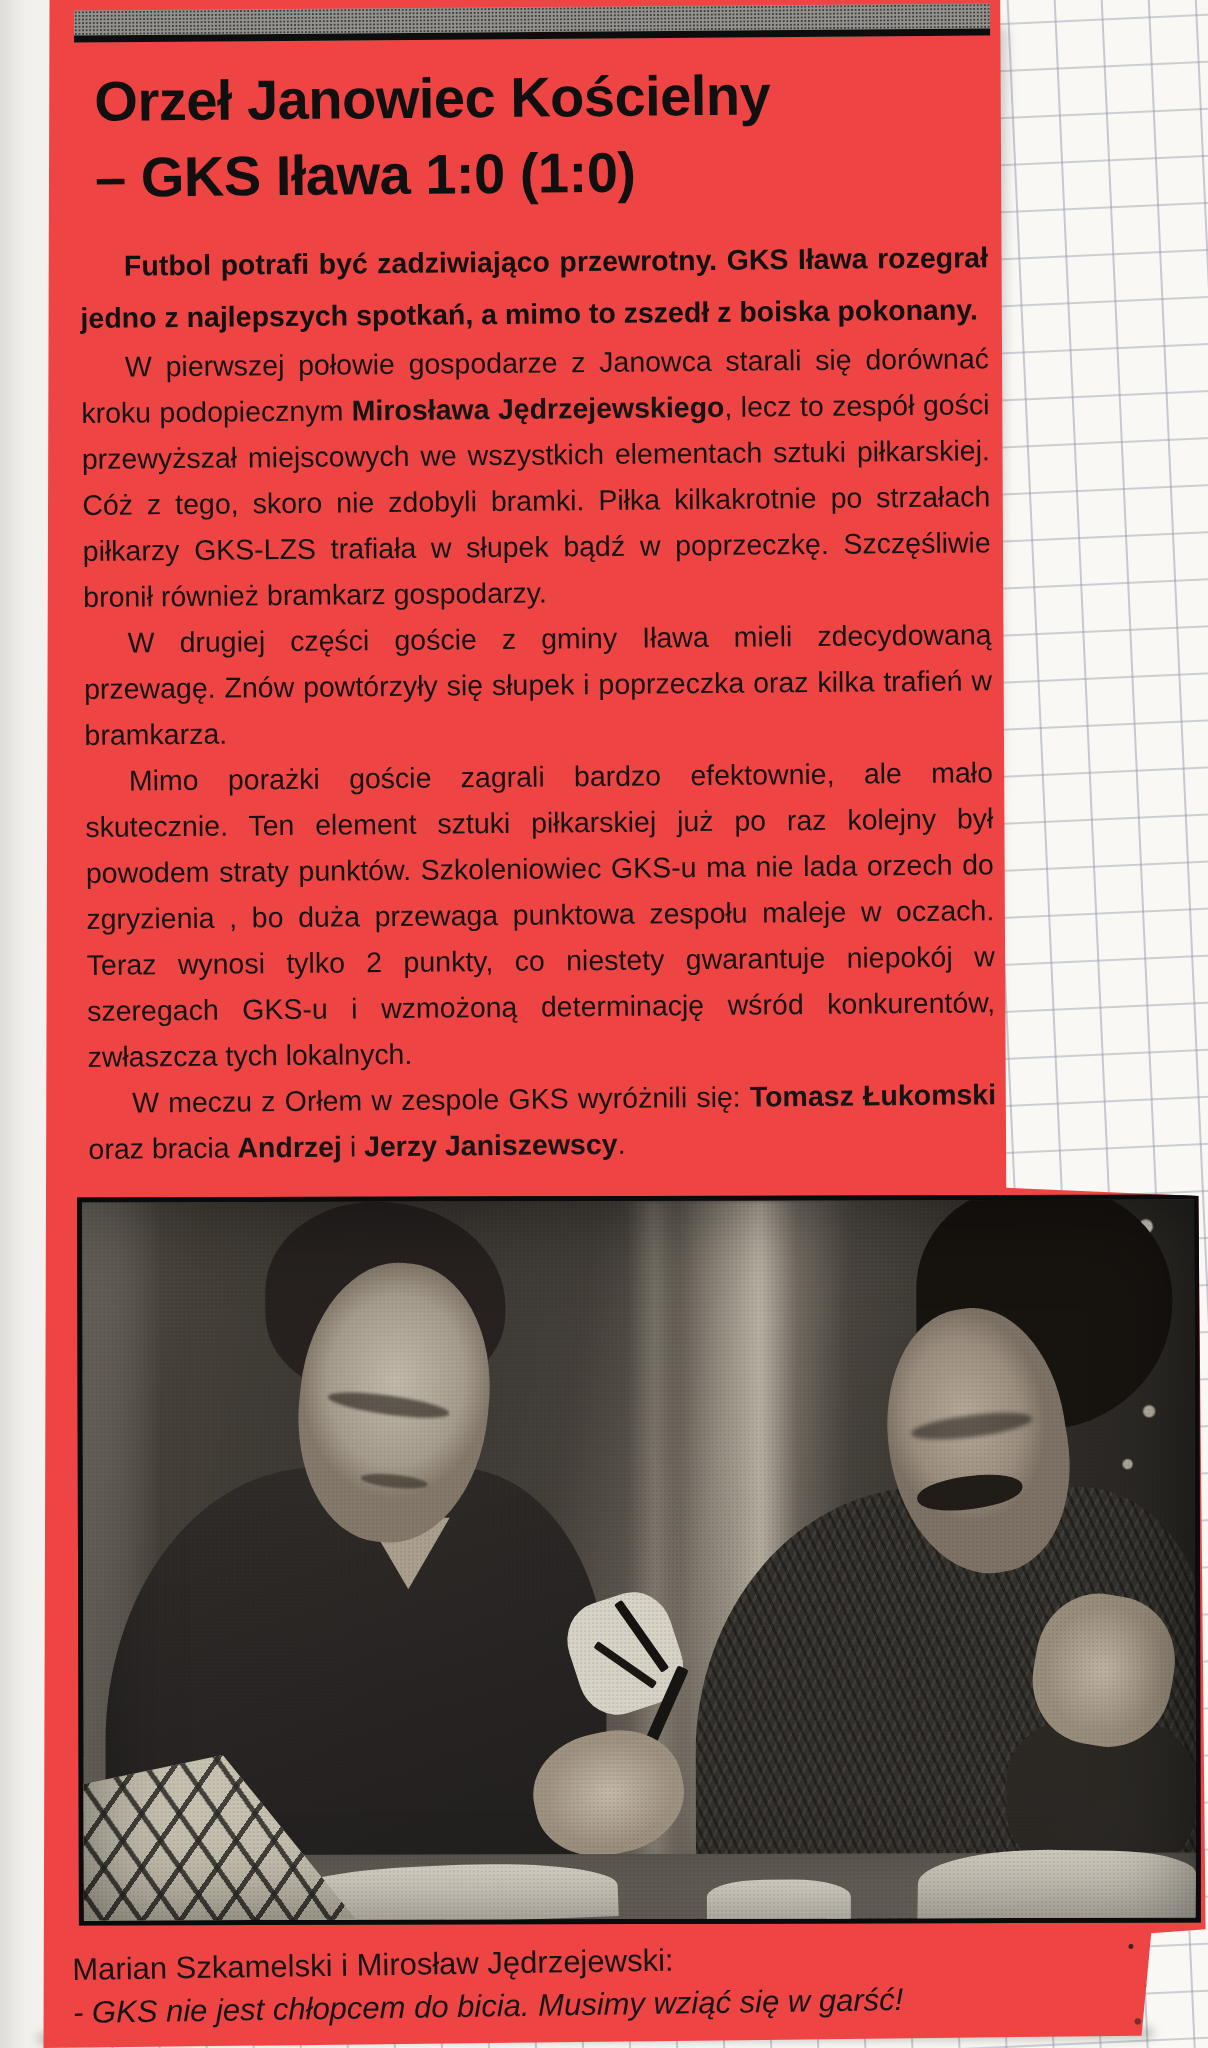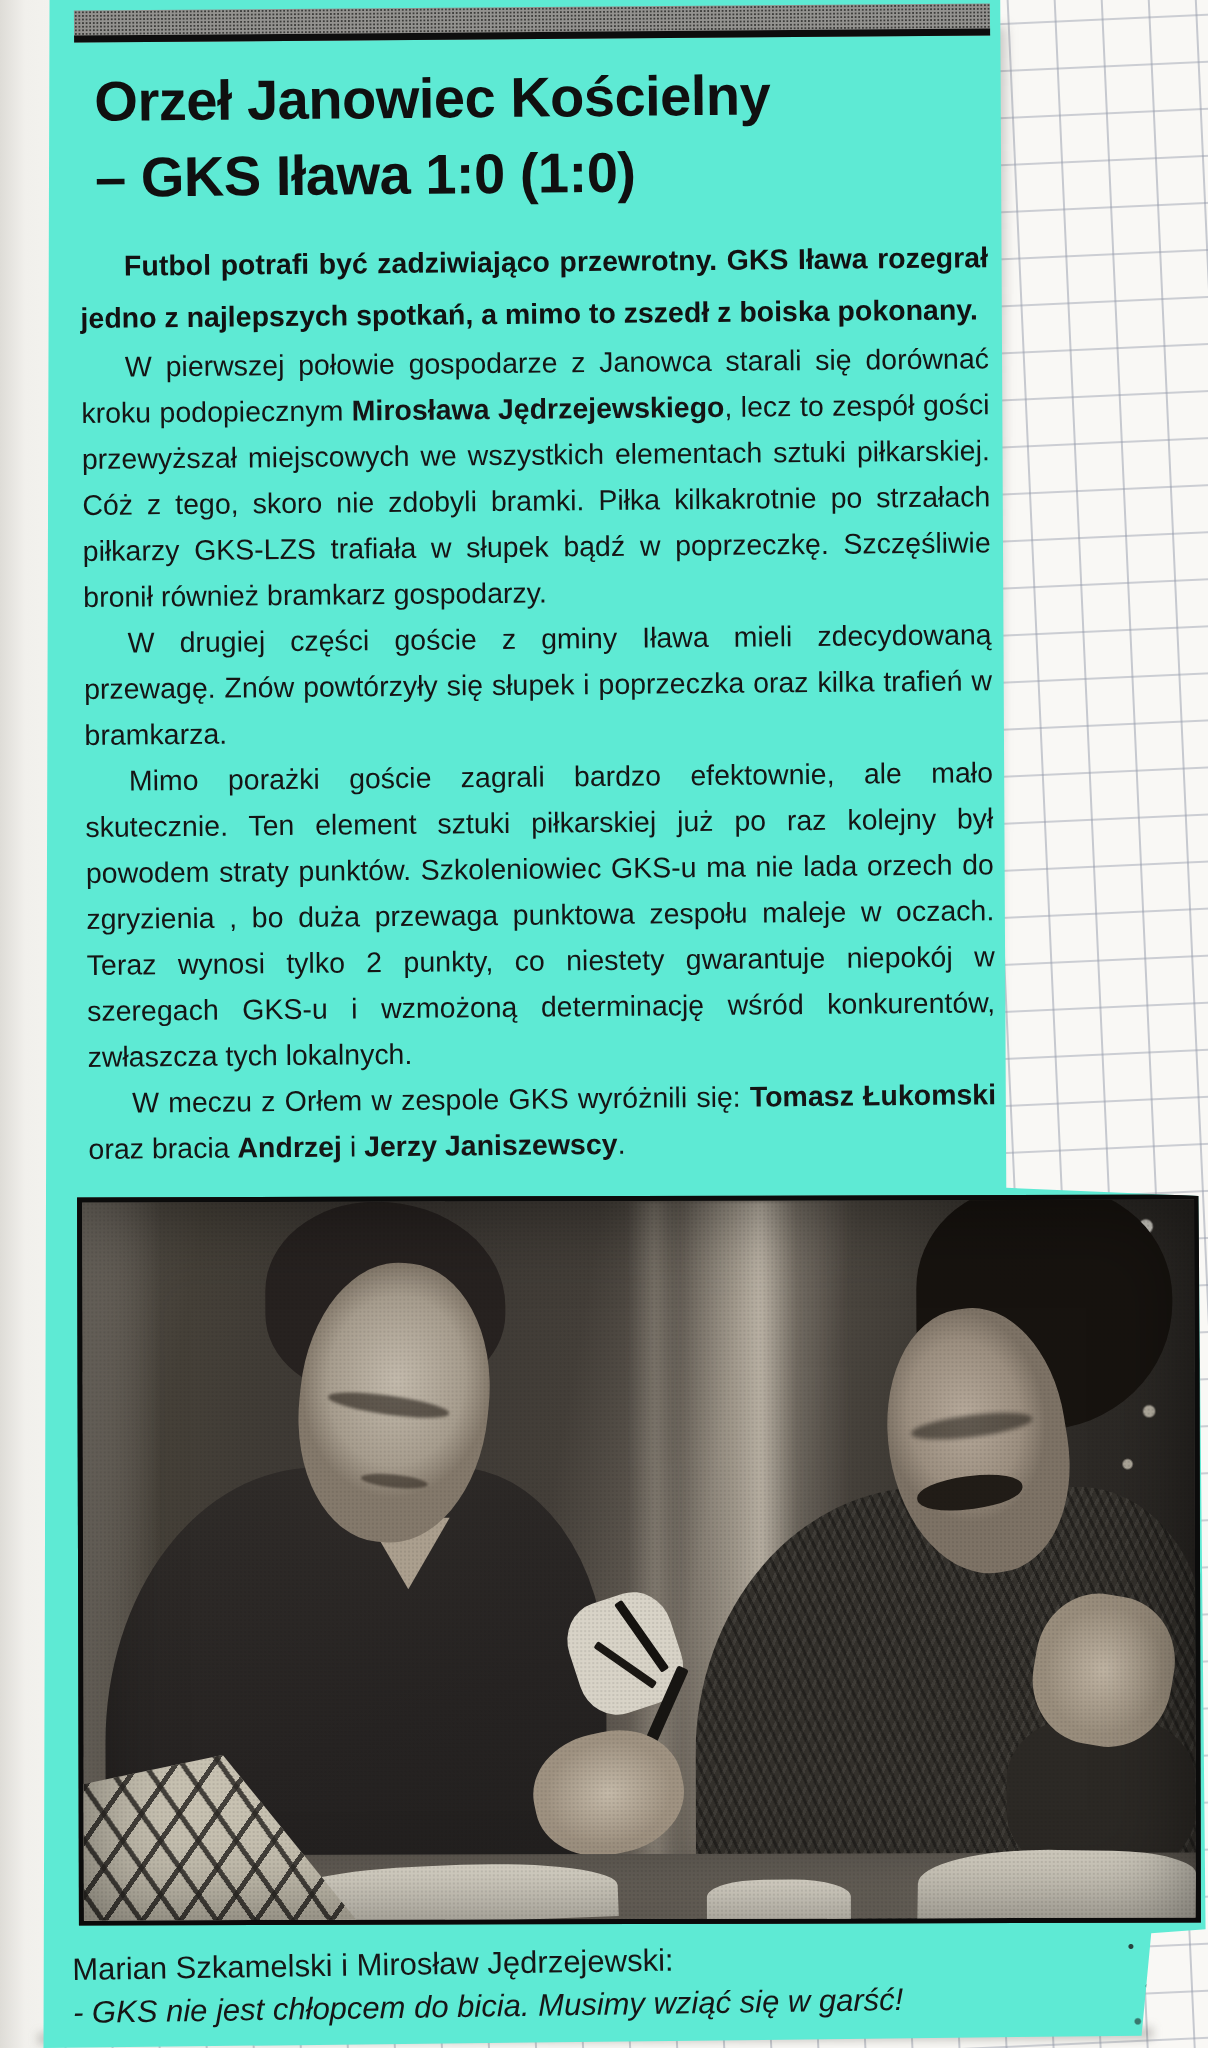--- a/index.html
+++ b/index.html
@@ -32,21 +32,21 @@
   .shadow-bottom{
     position:absolute;left:38px;top:2030px;width:1115px;height:12px;
     background:rgba(92,90,85,.32);filter:blur(5px);transform:rotate(-.3deg);
   }
   
   .clipping{
     position:absolute;inset:0;
     background:
       radial-gradient(130% 90% at 40% 30%, rgba(255,255,255,.25), rgba(0,0,0,0) 60%),
       linear-gradient(180deg,#edecе8,#eae8e2 30%,#ecebe5 62%,#e6e4de);
-    background-color:#5eead4;
+    background-color:#ef4444;
     clip-path:polygon(4.1% 0, 82.8% 0, 83.3% 58%, 99.2% 58.4%, 99.8% 94.2%, 95.3% 94.4%, 94.5% 99.4%, 3.6% 100%);
   }
   .topbar{
     position:absolute;left:74px;top:7px;width:916px;height:25px;
     background-color:#93928f;
     background-image:radial-gradient(circle, #3c3c3a 0.8px, transparent 1.1px);
     background-size:3.6px 3.6px;
     border-bottom:7px solid #0d0d0d;
     transform:rotate(-.45deg);
   }

